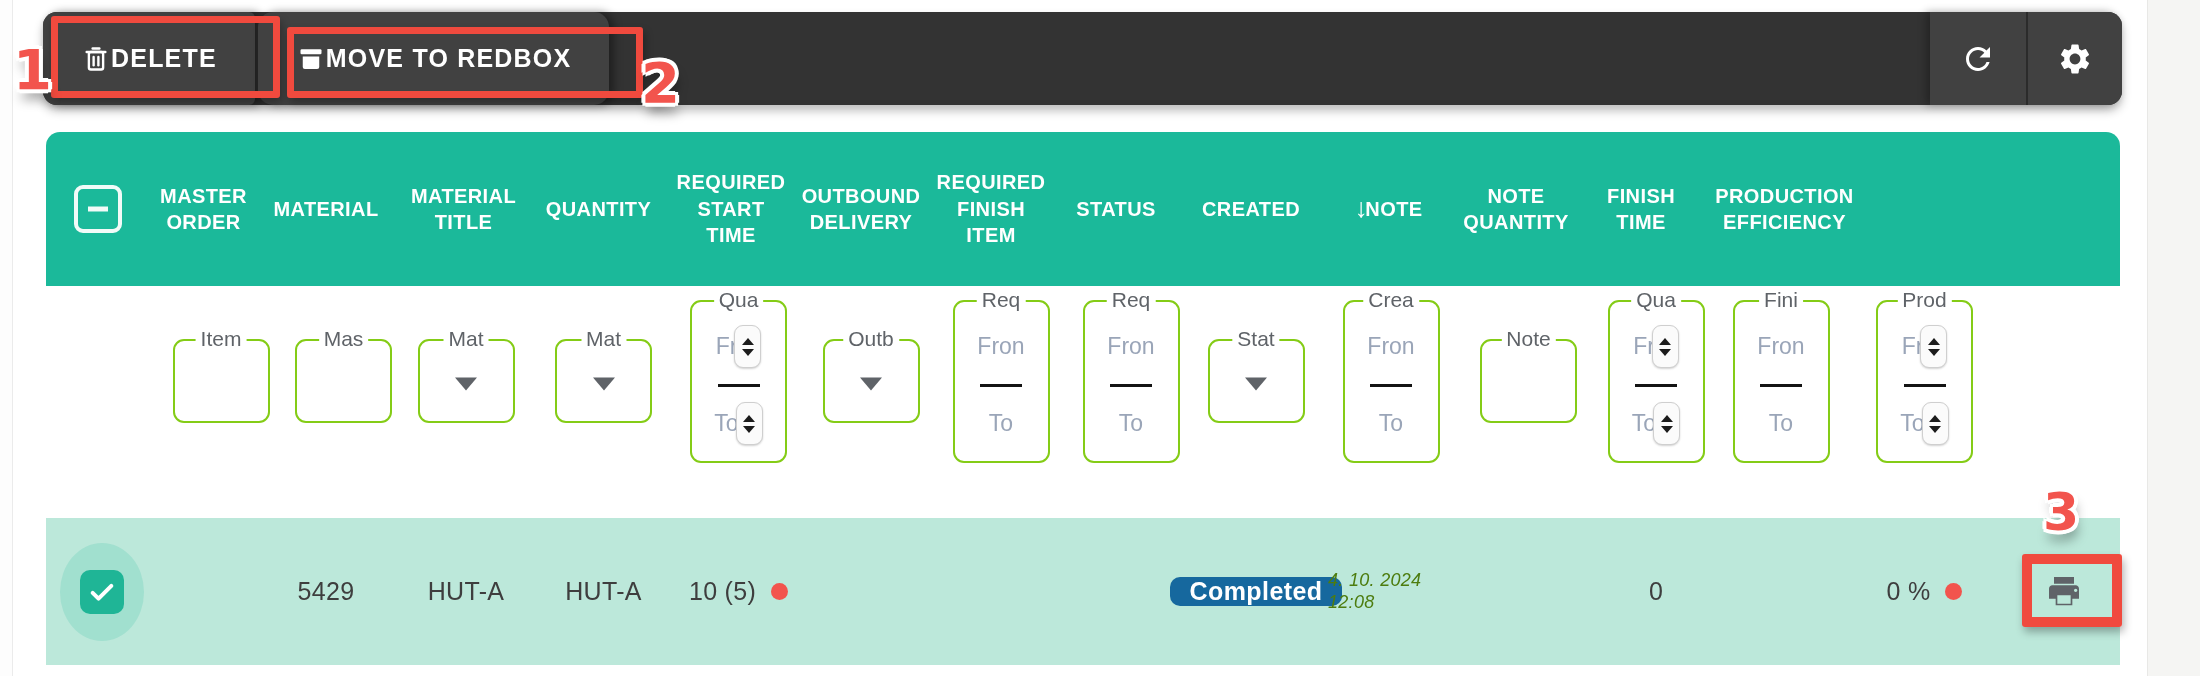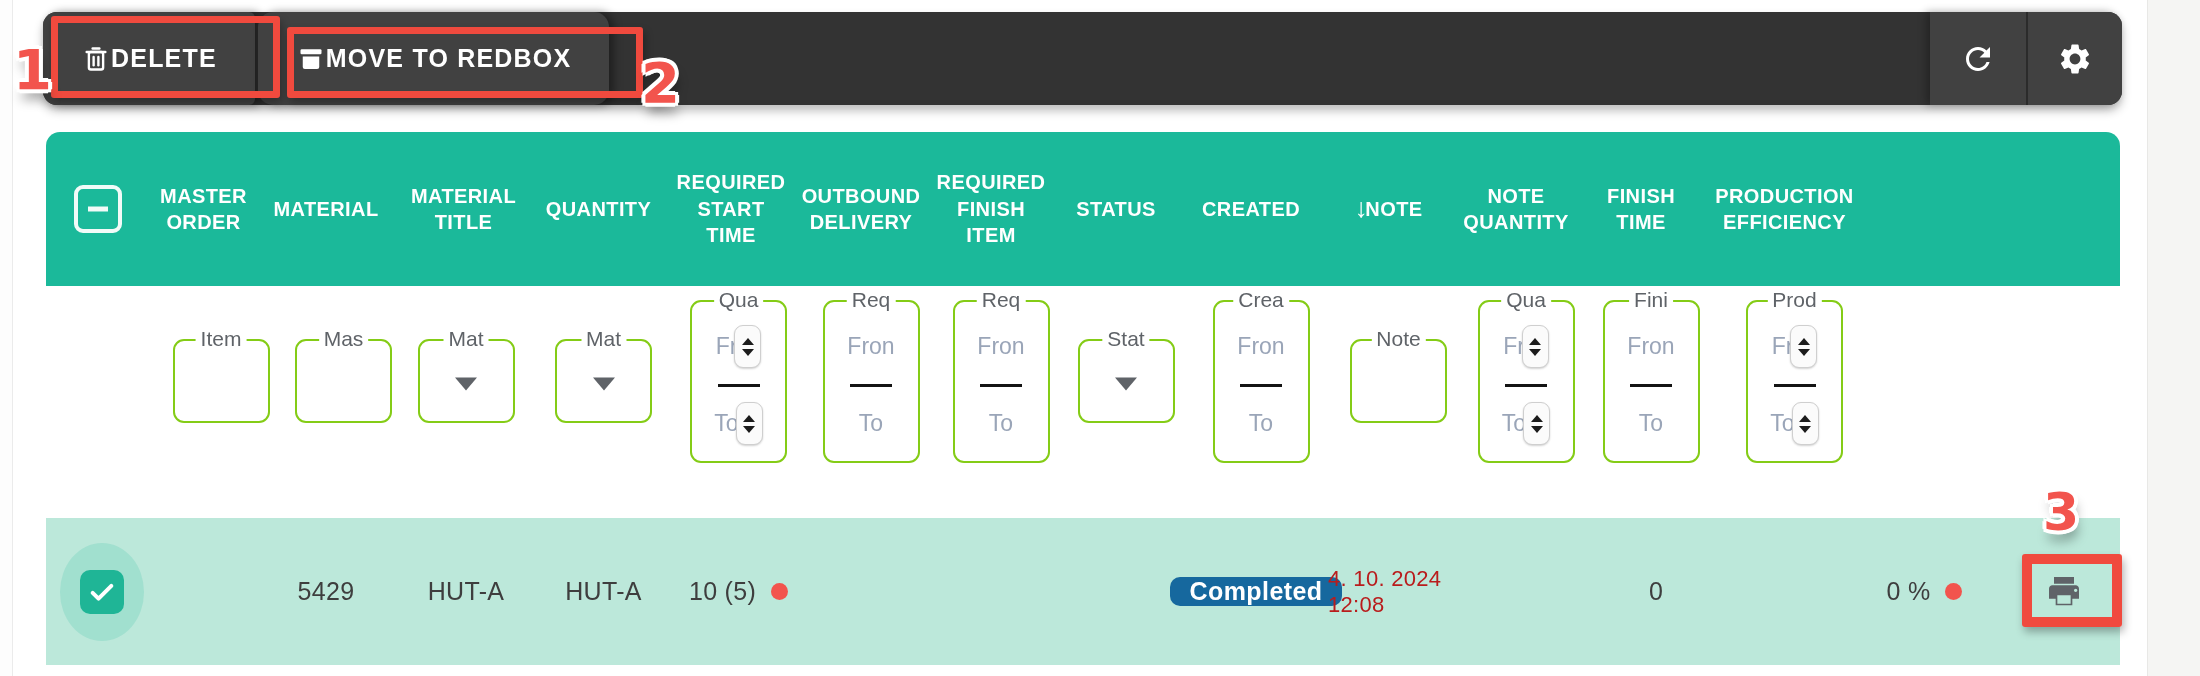--- a/index.html
+++ b/index.html
@@ -63,21 +63,21 @@
   .dcell{display:flex;align-items:center;justify-content:center;text-align:center;
          font-size:25px;color:#3e3e3e;letter-spacing:.3px;}
   .dcheck{justify-content:flex-start;padding-left:14px;}
   .halo{width:84px;height:98px;border-radius:50%;background:rgba(27,185,154,.17);display:flex;align-items:center;justify-content:center;}
   .cb-filled{width:44px;height:44px;background:#1fb596;border-radius:10px;display:flex;align-items:center;justify-content:center;cursor:pointer;}
   .dot{width:17px;height:17px;border-radius:50%;background:#f2544d;margin-left:15px;flex:0 0 auto;}
   .badge{background:#16689e;color:#fff;font-weight:700;font-size:25px;letter-spacing:.4px;
          padding:0 20px;border-radius:10px;white-space:nowrap;flex:0 0 auto;}
   .created-cell{flex-direction:column;align-items:flex-start;position:relative;z-index:2;
                 transform:translateX(-14px);padding-left:26px;box-sizing:border-box;}
-  .created-cell span{font-size:22px;color:#b91c1c;line-height:1.18;white-space:nowrap;}
+  .created-cell span{font-size:18px;color:#4d7c0f;line-height:1.18;white-space:nowrap;font-style:italic;}
   .print-btn{border:none;background:transparent;cursor:pointer;display:flex;align-items:center;justify-content:center;padding:0;}
 
   
   .ann-box{position:absolute;border:7px solid #f04a3e;box-shadow:2px 5px 8px rgba(0,0,0,.3);border-radius:3px;pointer-events:none;}
   .ann1{left:51px;top:16px;width:215px;height:68px;}
   .ann2{left:287px;top:27px;width:342px;height:57px;}
   .ann3{left:2022px;top:554px;width:80px;height:53px;border-width:10px;}
   .ann-num{position:absolute;color:#f2544d;font-size:56px;font-weight:800;pointer-events:none;line-height:1;
            font-family:"DejaVu Sans",sans-serif;
            text-shadow:-3px -3px 0 #fff,3px -3px 0 #fff,-3px 3px 0 #fff,3px 3px 0 #fff,
@@ -229,20 +229,26 @@
         <div class="rrow">
           <span class="ph">To</span>
           <span class="spin">
               <i class="tri up"></i>
               <i class="tri dn"></i>
             </span>
         </div>
       </div>
     </div>
 
+    <div class="cell fcell w-out">
+      <div class="fbox short">
+        <span class="flabel">Outb</span>
+        <span class="caret"></span>
+      </div>
+    </div>
 
     <div class="cell fcell w-rstart">
       <div class="fbox tall">
         <span class="flabel">Req</span>
         <div class="rrow">
             <span class="ph">Fron</span>
           </div>
         <div class="rdiv"></div>
         <div class="rrow">
             <span class="ph">To</span>

